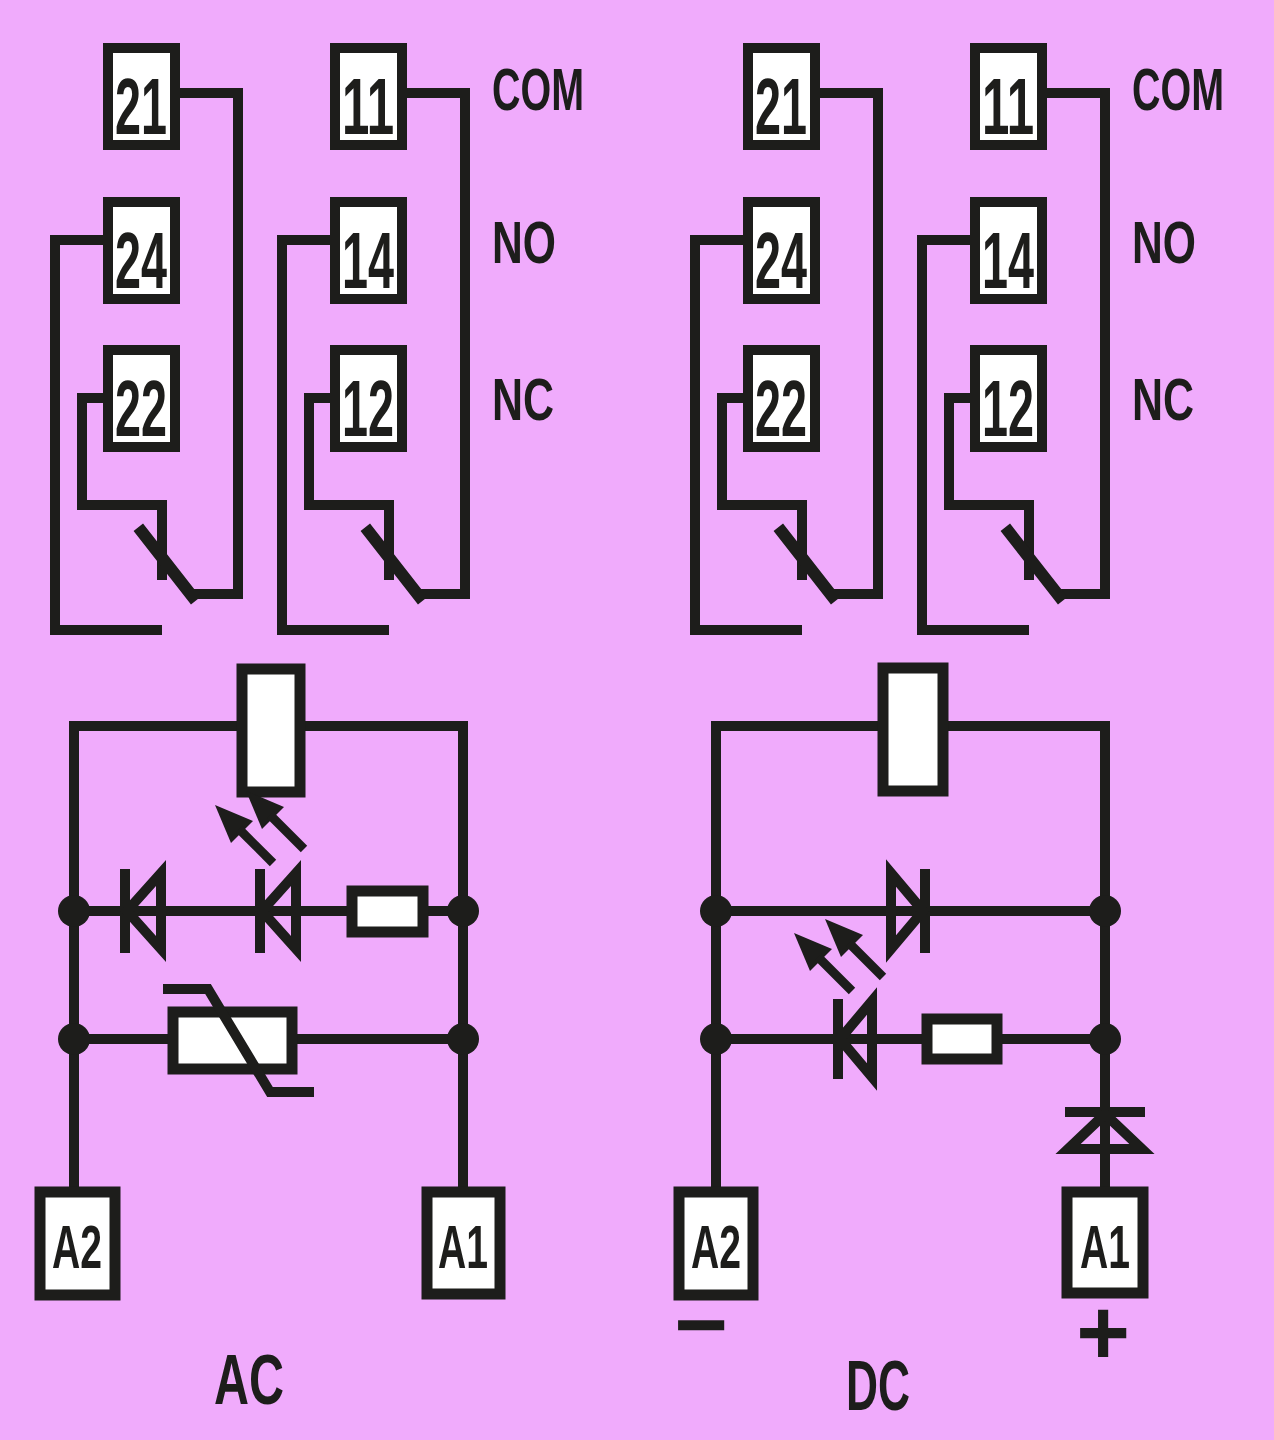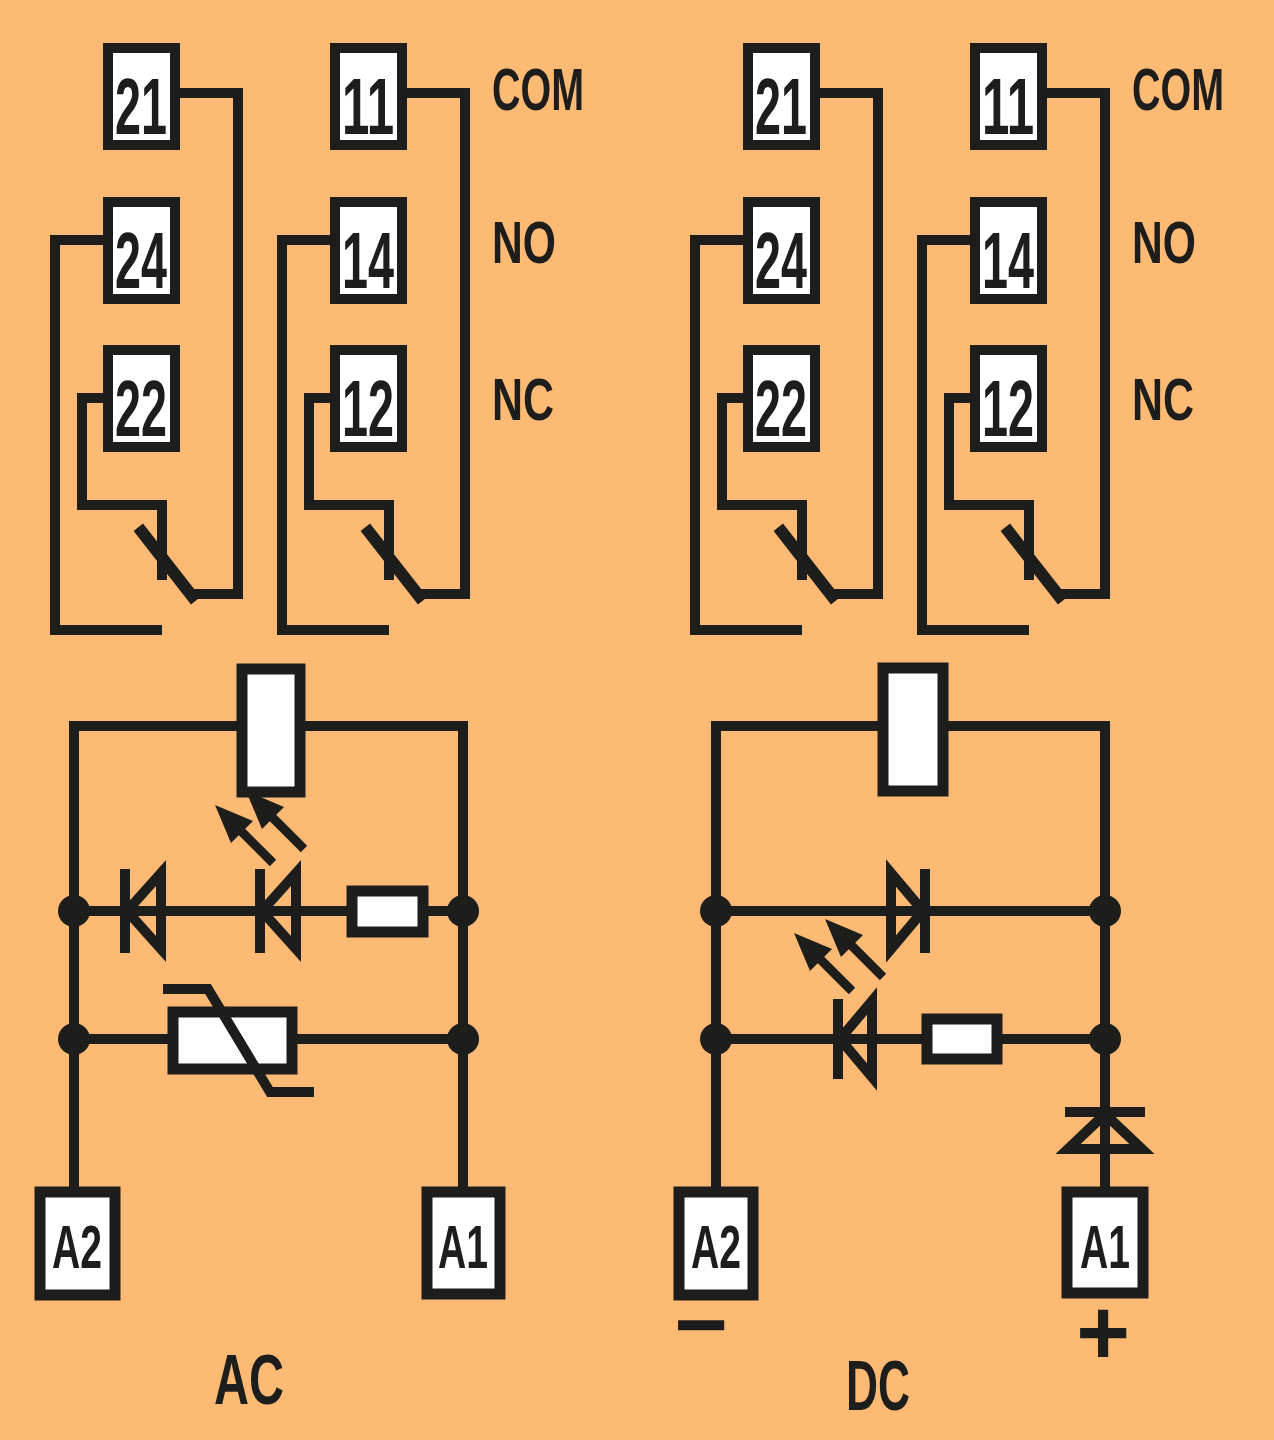--- a/index.html
+++ b/index.html
@@ -1,16 +1,16 @@
 <!DOCTYPE html>
 <html><head>
 <meta charset="utf-8">
 <style>
   html,body{margin:0;padding:0;background:#ffffff;}
-  .page{width:1274px;height:1440px;background:#fdba74;position:relative;overflow:hidden;}
+  .page{width:1274px;height:1440px;background:#f0abfc;position:relative;overflow:hidden;}
   svg{display:block;}
   text{font-family:"Liberation Sans","DejaVu Sans",sans-serif;font-weight:700;fill:#1d1d1b;}
 </style>
 </head>
 <body>
 
 <div class="page">
 <svg width="1274" height="1440" viewBox="0 0 1274 1440" xmlns="http://www.w3.org/2000/svg">
   <defs>
 

